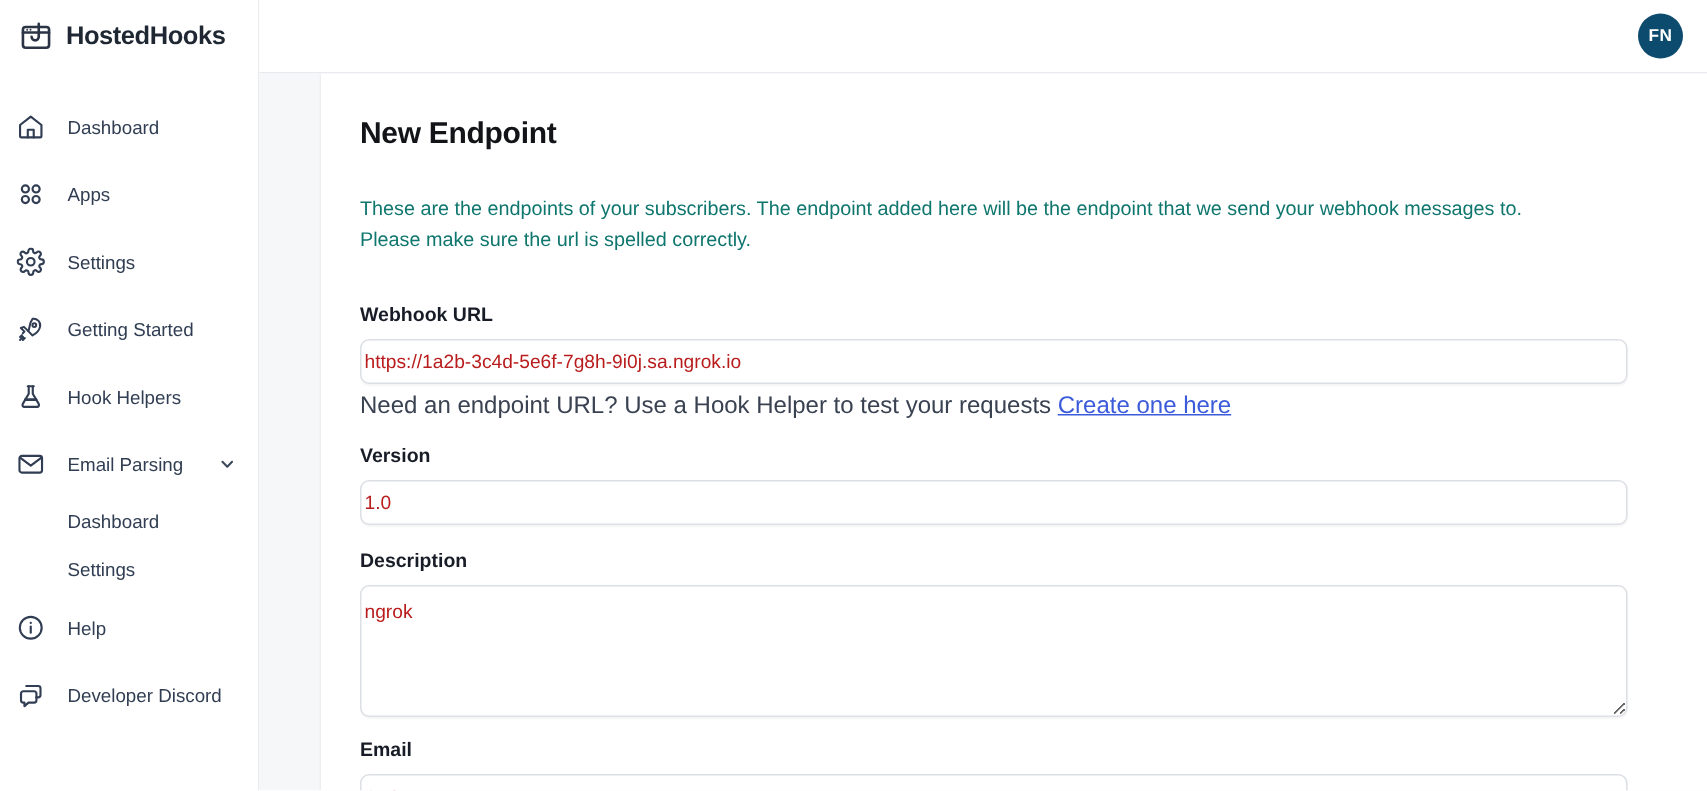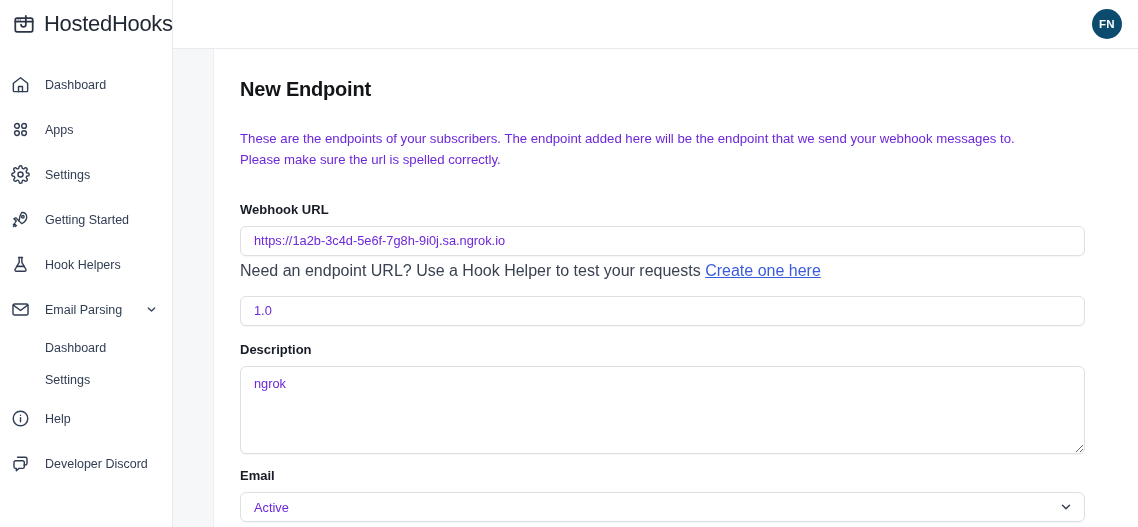--- a/index.html
+++ b/index.html
@@ -25,22 +25,22 @@
   .brand {
     height: 49px;
     display: flex;
     align-items: center;
     gap: 9px;
     padding-left: 13px;
     border-bottom: 1px solid transparent;
   }
   .brand-logo { width: 22px; height: 22px; display: block; flex: none; }
   .brand-name {
-    font-size: 22px;
-    font-weight: normal;
+    font-size: 17px;
+    font-weight: bold;
     color: #1f2733;
     letter-spacing: -0.3px;
     white-space: nowrap;
   }
   .nav { padding-top: 13px; }
   .nav-item {
     display: flex;
     align-items: center;
     height: 45px;
     padding-left: 9px;
@@ -124,41 +124,41 @@
     font-size: 20px;
     font-weight: bold;
     color: #121418;
     letter-spacing: -0.2px;
     margin: 0 0 27px 0;
     line-height: 1.2;
   }
   .page-desc {
     font-size: 13.2px;
     line-height: 21px;
-    color: #6d28d9;
+    color: #0f766e;
     max-width: 815px;
     margin: 0 0 32px 0;
   }
   .field { margin-bottom: 0; }
   .field-label {
     font-size: 13px;
     font-weight: bold;
     color: #171c26;
     margin-bottom: 9px;
     display: block;
   }
   .input, .textarea, .select {
     width: 845px;
     border: 1px solid #dcdfe3;
     border-radius: 6px;
     background: #ffffff;
     font-family: "Liberation Sans", sans-serif;
     font-size: 12.8px;
-    color: #6d28d9;
-    padding: 0 13px;
+    color: #b91c1c;
+    padding: 0 2px;
     outline: none;
     box-shadow: 0 1px 1px rgba(17,24,39,0.04);
     display: block;
   }
   .input { height: 30px; line-height: 30px; }
   .select {
     height: 30px; line-height: 30px;
     appearance: none;
     -webkit-appearance: none;
     background-image: none;
@@ -331,20 +331,21 @@
 
         <div class="field">
           <label class="field-label">Webhook URL</label>
           <input class="input" type="text" value="https://1a2b-3c4d-5e6f-7g8h-9i0j.sa.ngrok.io" style="">
           <div class="helper">
             <span>Need an endpoint URL? Use a Hook Helper to test your requests </span><a href="#">Create one here</a>
           </div>
         </div>
 
         <div class="field">
+          <label class="field-label">Version</label>
           <input class="input" type="text" value="1.0" style="">
         </div>
 
         <div class="spacer-16"></div>
 
         <div class="field">
           <label class="field-label">Description</label>
           <textarea class="textarea" style="">ngrok</textarea>
         </div>
 

